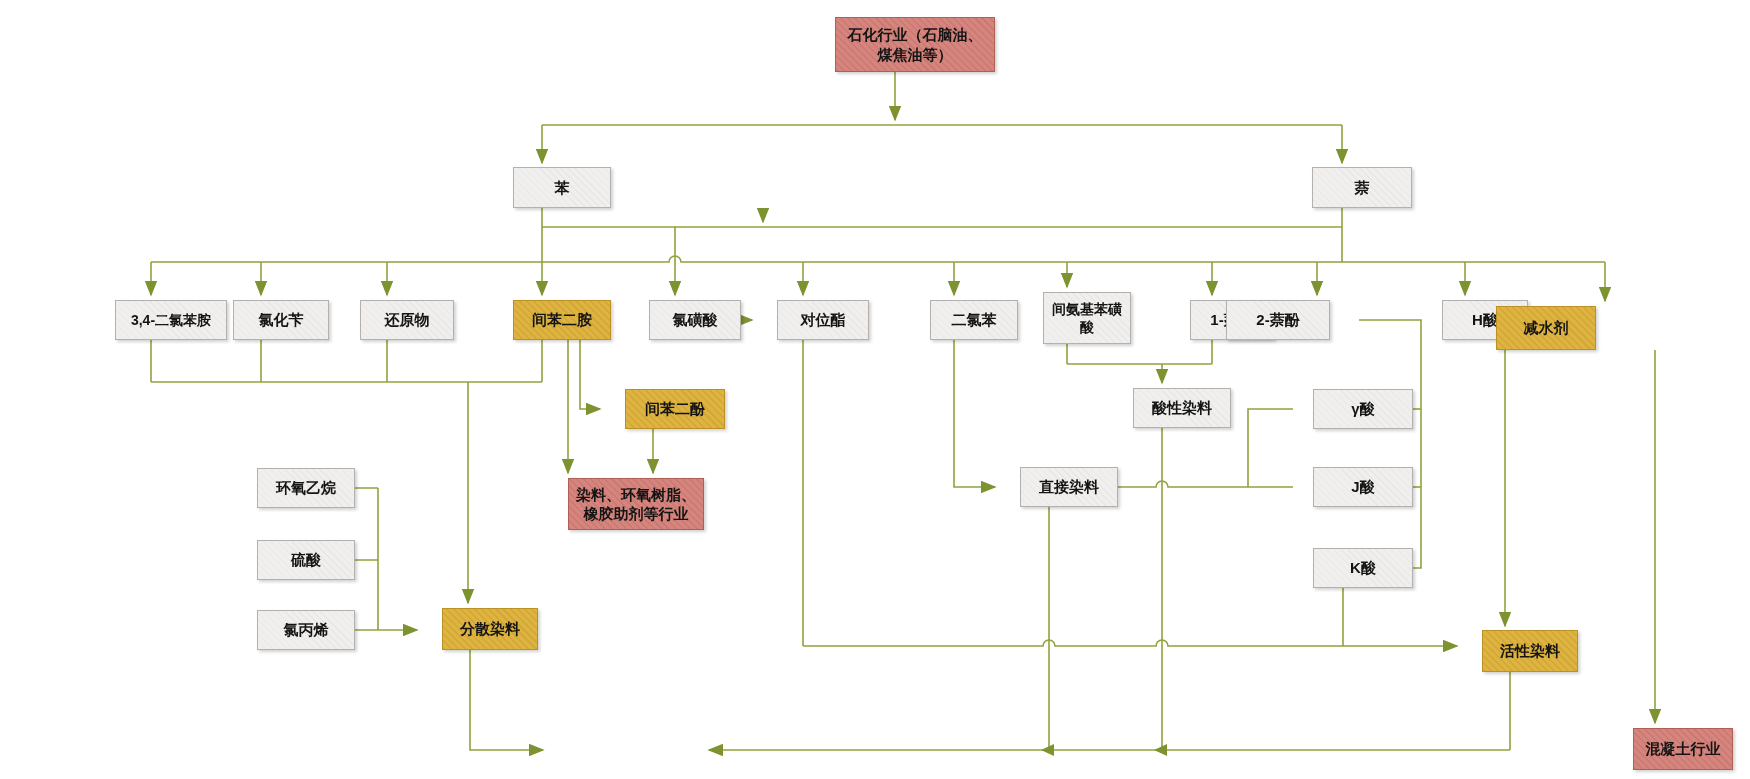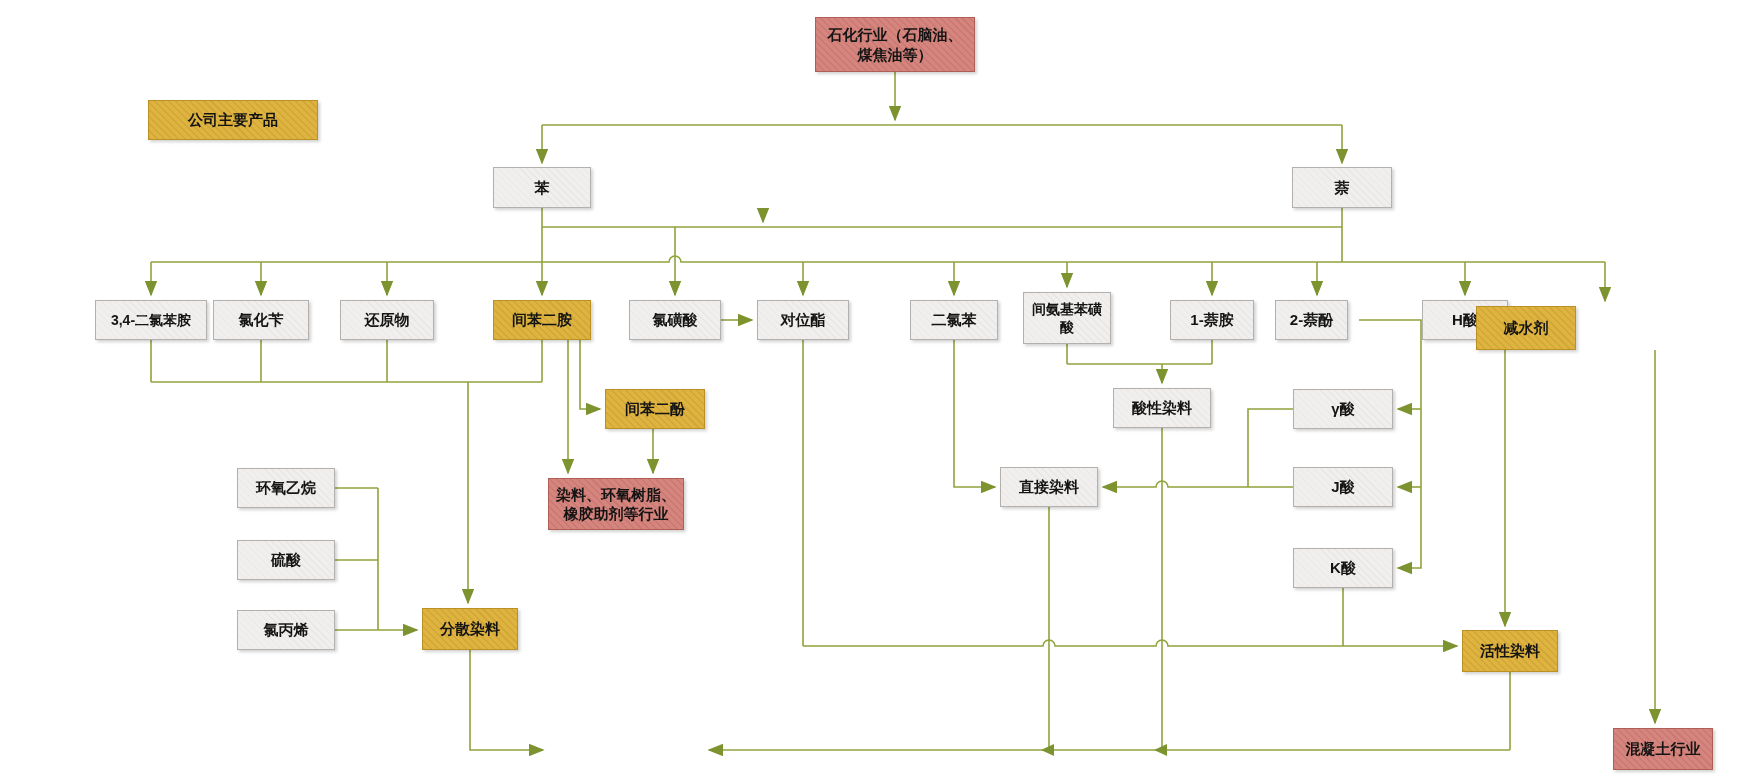--- a/index.html
+++ b/index.html
@@ -1,21 +1,21 @@
 <!DOCTYPE html>
 <html><head>
 <meta charset="utf-8">
 <style>
   html,body{margin:0;padding:0;background:#ffffff;}
   .canvas{position:relative;width:1750px;height:779px;background:#ffffff;overflow:hidden;
           font-family:"Liberation Sans","DejaVu Sans",sans-serif;}
   .connectors{position:absolute;left:0;top:0;width:1750px;height:779px;}
   .node{position:absolute;box-sizing:border-box;display:flex;align-items:center;justify-content:center;
         text-align:center;font-size:15px;font-weight:600;line-height:1.3;color:#141414;padding:2px 5px;
-        box-shadow:2px 2px 3px rgba(0,0,0,0.18);}
+        box-shadow:2px 2px 3px rgba(0,0,0,0.18);margin-left:20px;}
   .gray{background-color:#f0efed;border:1px solid #b3b0ad;
         background-image:repeating-linear-gradient(45deg,rgba(0,0,0,0.035) 0 1px,transparent 1px 5px);}
   .red{background-color:#d6857e;border:1.5px solid #b05f54;
        background-image:repeating-linear-gradient(45deg,rgba(110,40,30,0.12) 0 1.5px,transparent 1.5px 5px);}
   .gold{background-color:#deb340;border:1.5px solid #bb9125;
         background-image:repeating-linear-gradient(45deg,rgba(130,95,0,0.14) 0 1.5px,transparent 1.5px 5px);}
   .sm{font-size:14px;}
 </style>
 </head>
 <body>
@@ -102,36 +102,35 @@
       <path d="M1510 672 V750"></path>
       <path d="M1510 750 H709" marker-end="url(#ah)"></path>
 
       <path d="M1655 350 V723" marker-end="url(#ah)"></path>
     </g>
 
     <path d="M1041 750 L1054 744 L1054 756 Z" fill="#7d9330"></path>
     <path d="M1154 750 L1167 744 L1167 756 Z" fill="#7d9330"></path>
   </svg>
 
-  <div class="node gold" style="left:148px;top:100px;width:170px;height:40px">公司主要产品</div>
 
   <div class="node red" style="left:815px;top:17px;width:160px;height:55px">石化行业（石脑油、煤焦油等）</div>
   <div class="node gray" style="left:493px;top:167px;width:98px;height:41px">苯</div>
   <div class="node gray" style="left:1292px;top:167px;width:100px;height:41px">萘</div>
 
   <div class="node gray sm" style="left:95px;top:300px;width:112px;height:40px">3,4-二氯苯胺</div>
   <div class="node gray" style="left:213px;top:300px;width:96px;height:40px">氯化苄</div>
   <div class="node gray" style="left:340px;top:300px;width:94px;height:40px">还原物</div>
   <div class="node gold" style="left:493px;top:300px;width:98px;height:40px">间苯二胺</div>
   <div class="node gray" style="left:629px;top:300px;width:92px;height:40px">氯磺酸</div>
   <div class="node gray" style="left:757px;top:300px;width:92px;height:40px">对位酯</div>
   <div class="node gray" style="left:910px;top:300px;width:88px;height:40px">二氯苯</div>
   <div class="node gray sm" style="left:1023px;top:292px;width:88px;height:52px">间氨基苯磺酸</div>
   <div class="node gray" style="left:1170px;top:300px;width:84px;height:40px">1-萘胺</div>
-  <div class="node gray" style="left:1275px;top:300px;width:73px;height:40px">2-萘酚</div>
+  <div class="node gray" style="left:1206px;top:300px;width:104px;height:40px">2-萘酚</div>
   <div class="node gray" style="left:1422px;top:300px;width:86px;height:40px">H酸</div>
   <div class="node gold" style="left:1476px;top:306px;width:100px;height:44px">减水剂</div>
 
   <div class="node gold" style="left:605px;top:389px;width:100px;height:40px">间苯二酚</div>
   <div class="node red" style="left:548px;top:478px;width:136px;height:52px">染料、环氧树脂、橡胶助剂等行业</div>
   <div class="node gray" style="left:237px;top:468px;width:98px;height:40px">环氧乙烷</div>
   <div class="node gray" style="left:237px;top:540px;width:98px;height:40px">硫酸</div>
   <div class="node gray" style="left:237px;top:610px;width:98px;height:40px">氯丙烯</div>
   <div class="node gold" style="left:422px;top:608px;width:96px;height:42px">分散染料</div>
   <div class="node gray" style="left:1113px;top:388px;width:98px;height:40px">酸性染料</div>

